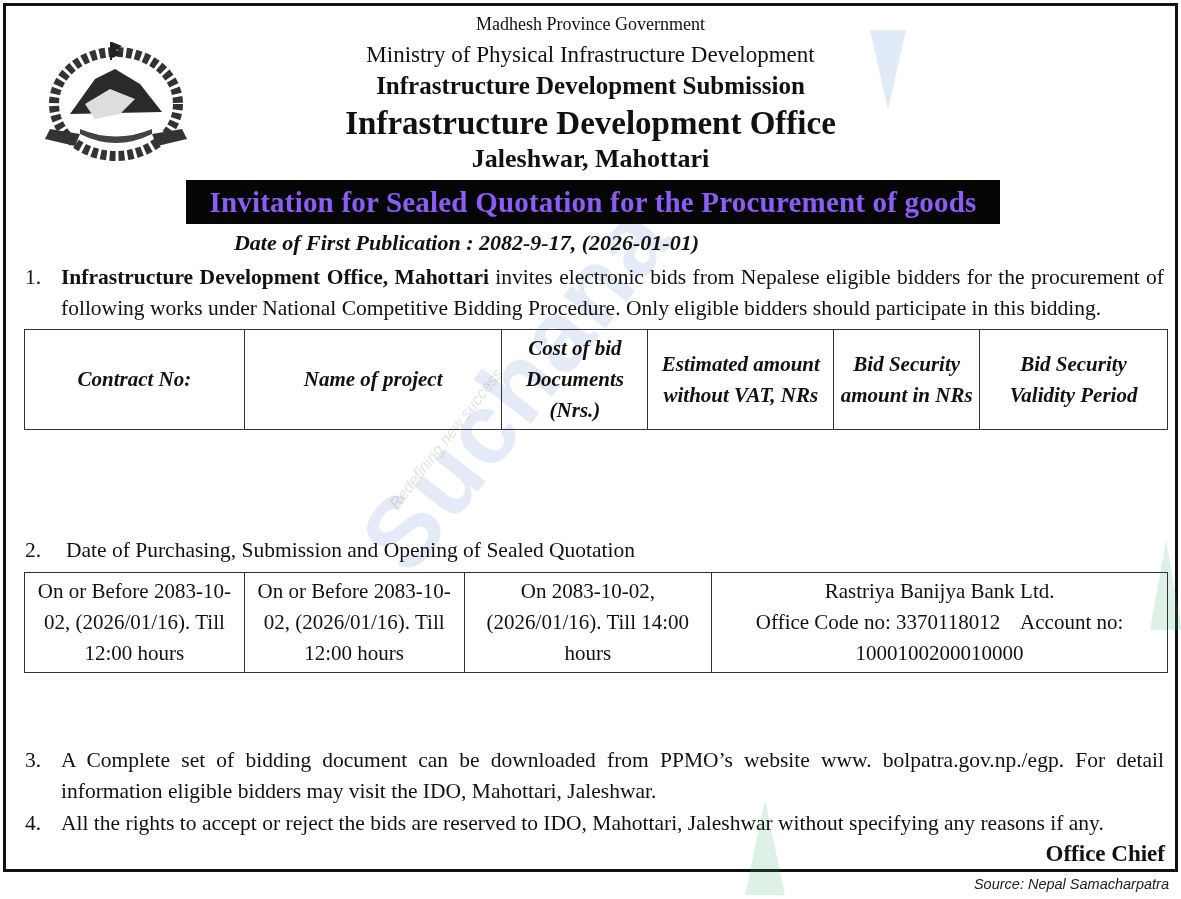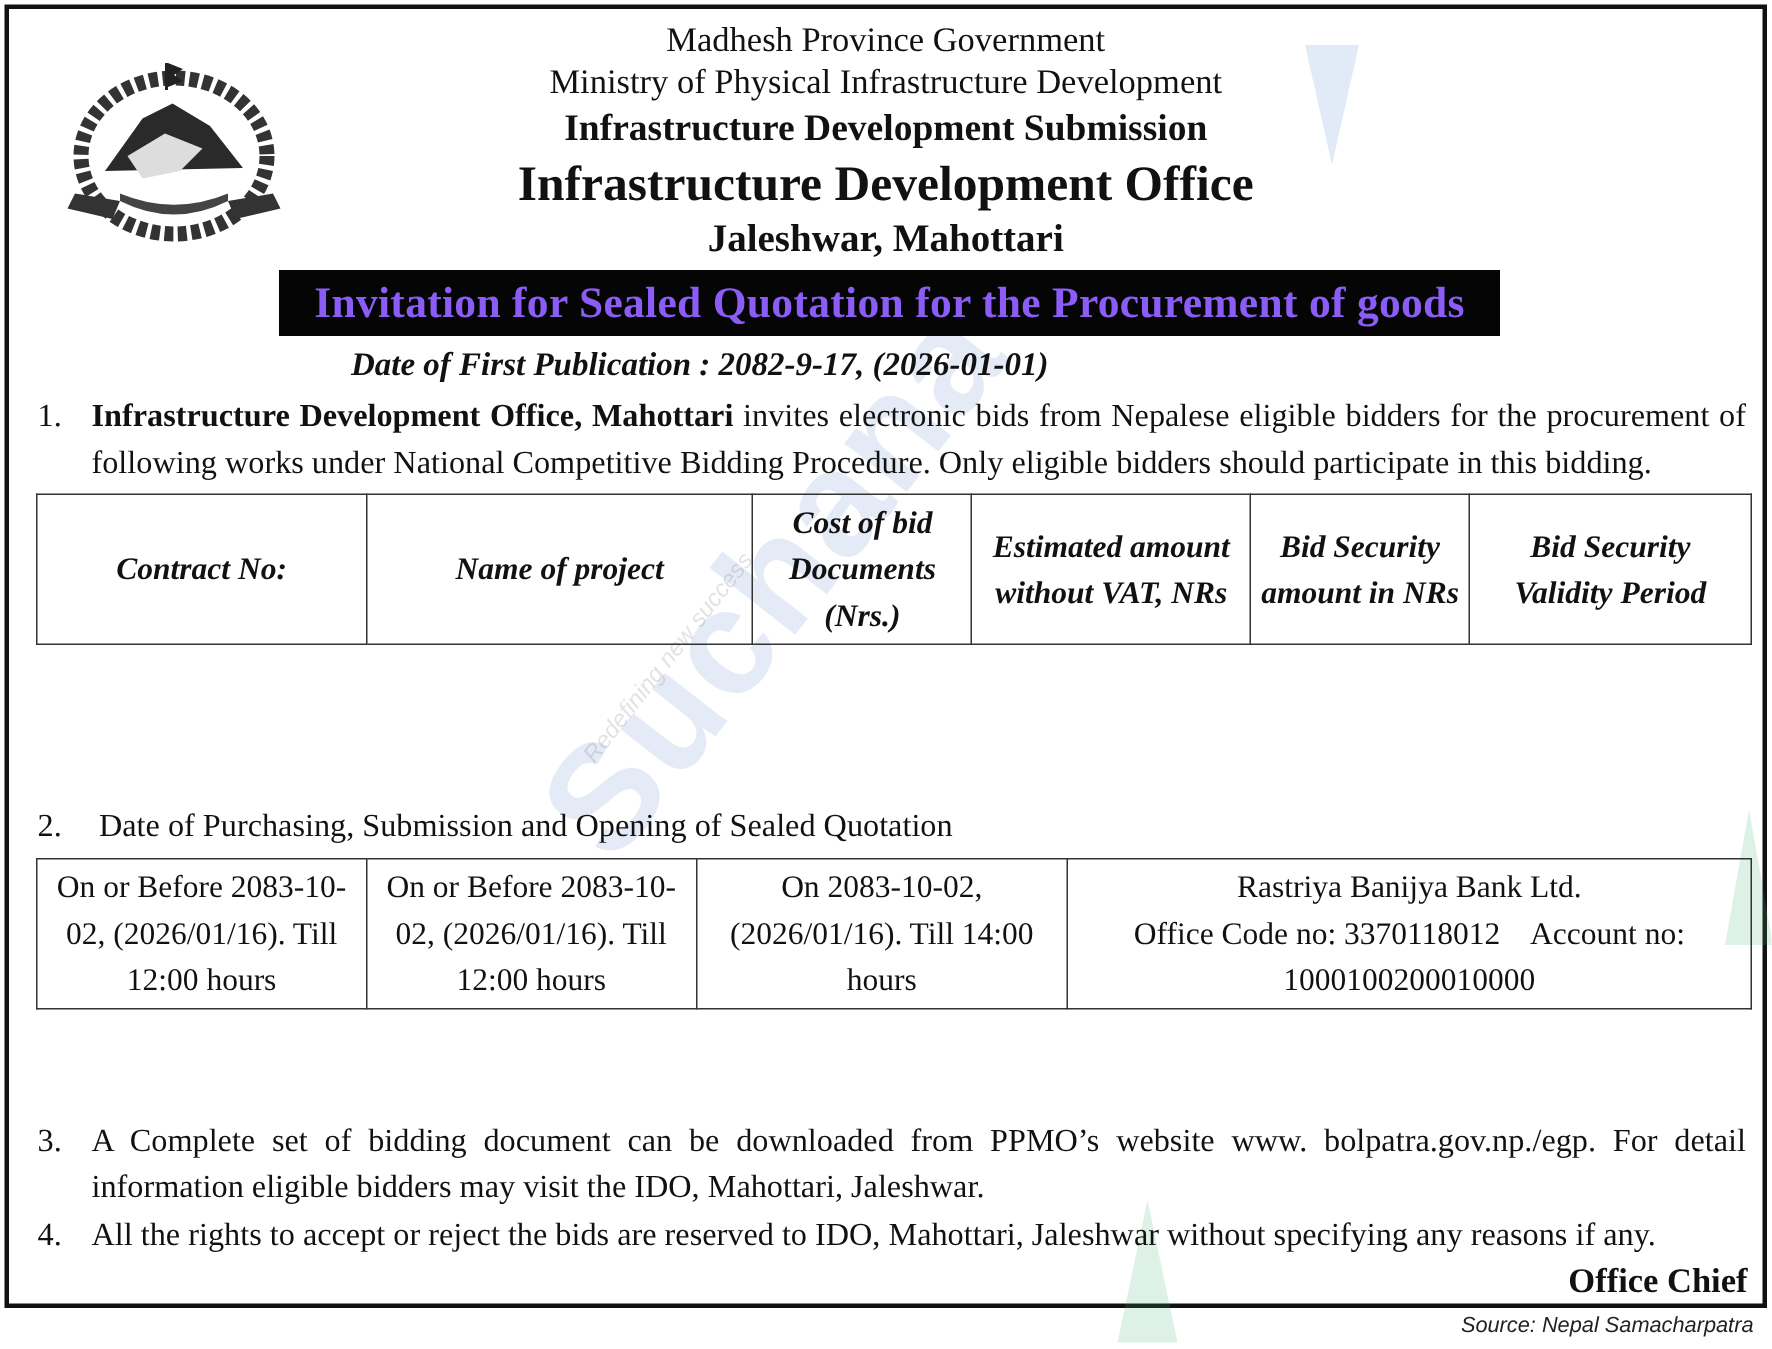--- a/index.html
+++ b/index.html
@@ -9,21 +9,21 @@
            border: 3px solid #111; background: #fff; }
   .wm { position: absolute; pointer-events: none; }
   .wm-arrow { position: absolute; width: 0; height: 0; opacity: 0.18; }
   .wm-text { position: absolute; left: 300px; top: 330px; transform: rotate(-52deg);
              font-family: "Liberation Sans", sans-serif; font-weight: bold; font-size: 100px;
              color: #3d63c9; opacity: 0.13; letter-spacing: 2px; }
   .wm-tag { position: absolute; left: 360px; top: 430px; transform: rotate(-52deg);
             font-family: "Liberation Sans", sans-serif; font-size: 16px; color: #666; opacity: 0.18; font-style: italic; }
   .emblem { position: absolute; left: 40px; top: 34px; width: 152px; height: 128px; }
   .hdr { position: absolute; left: 0; width: 1181px; text-align: center; }
-  .h1 { top: 14px; font-size: 23px; }
+  .h1 { top: 14px; font-size: 18px; }
   .h2 { top: 42px; font-size: 23px; }
   .h3 { top: 72px; font-size: 25px; font-weight: bold; }
   .h4 { top: 105px; font-size: 33px; font-weight: bold; }
   .h5 { top: 144px; font-size: 26px; font-weight: bold; }
   .banner { position: absolute; left: 186px; top: 180px; width: 814px; height: 44px;
             background: #050505; color: #8b5cf6; font-size: 29px; font-weight: bold;
             text-align: center; line-height: 44px; letter-spacing: 0.2px; }
   .pubdate { position: absolute; top: 230px; left: 0; width: 933px; text-align: center;
              font-size: 22px; font-weight: bold; font-style: italic; }
   .para { position: absolute; font-size: 21.5px; line-height: 31px; }

